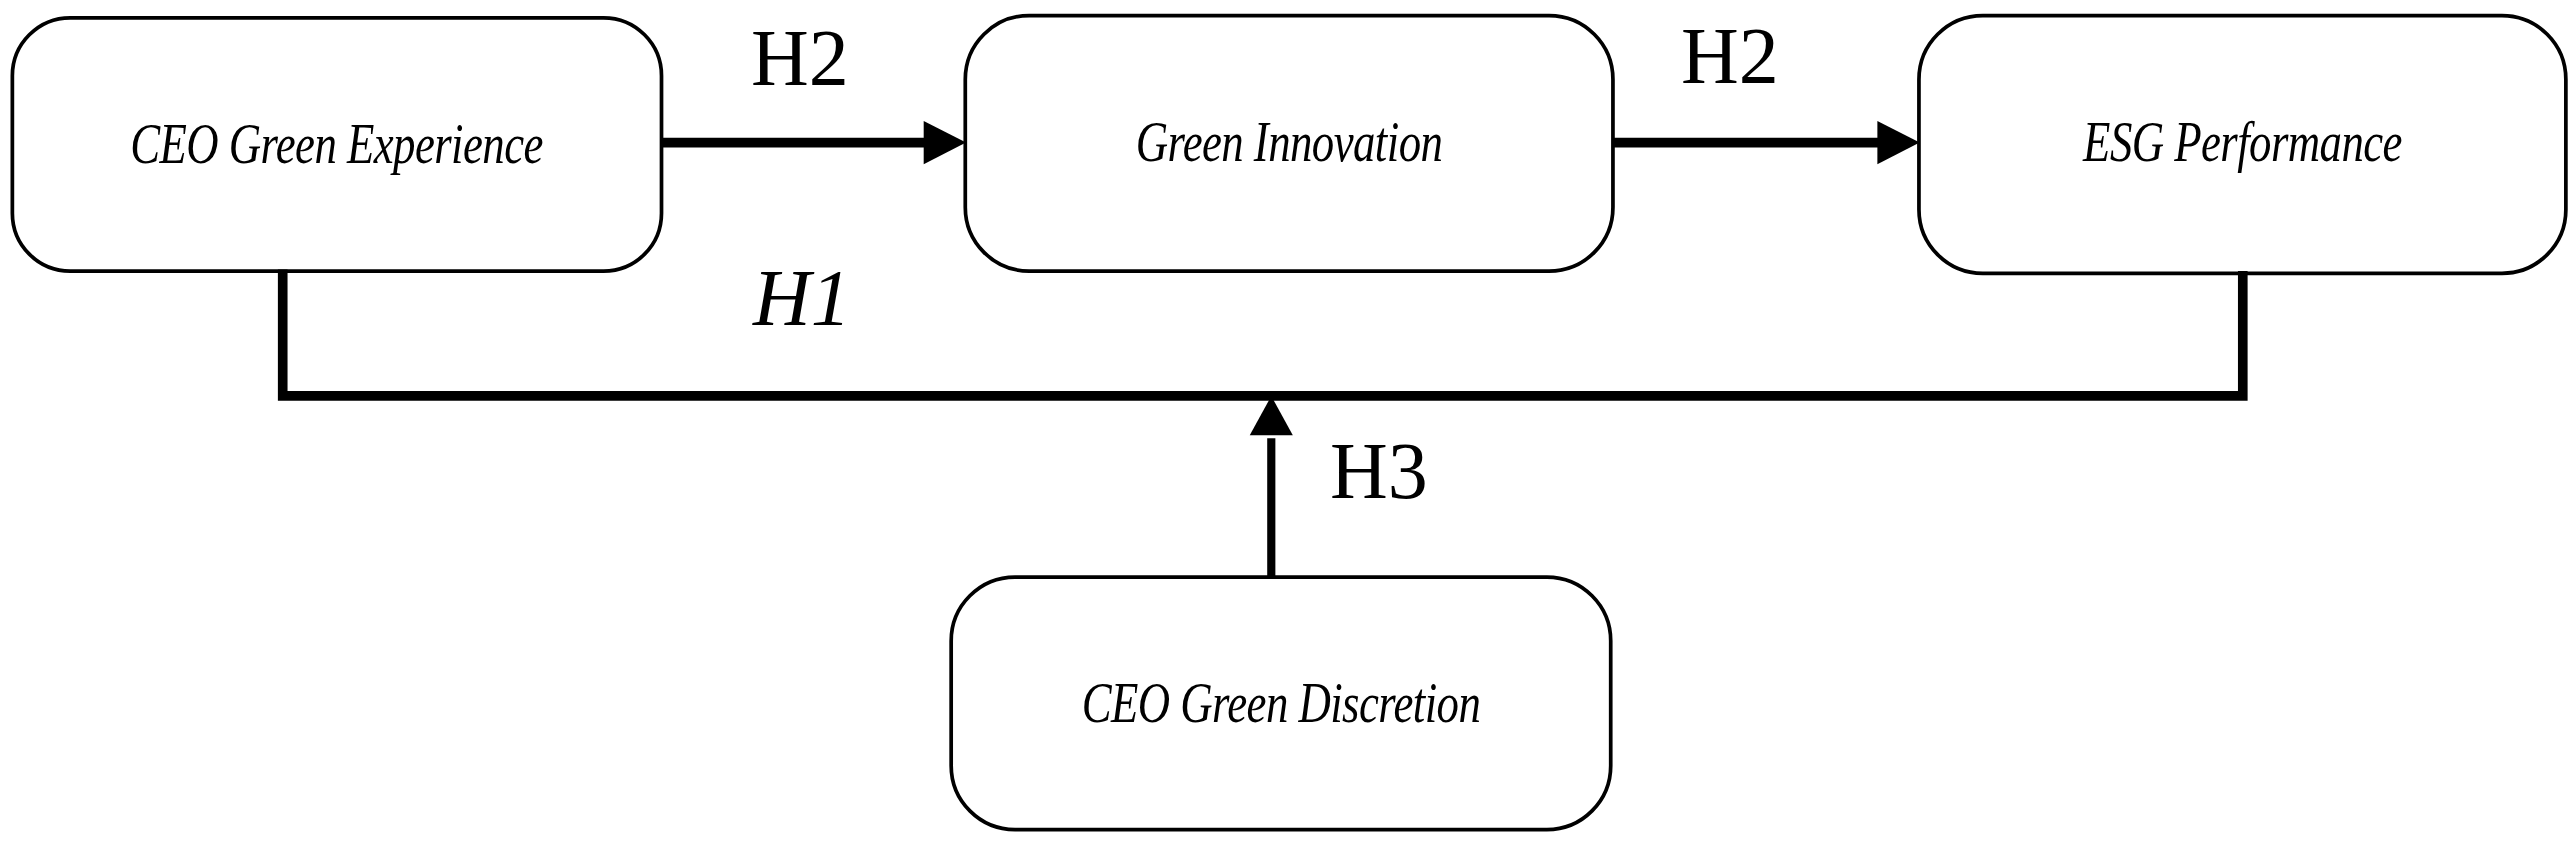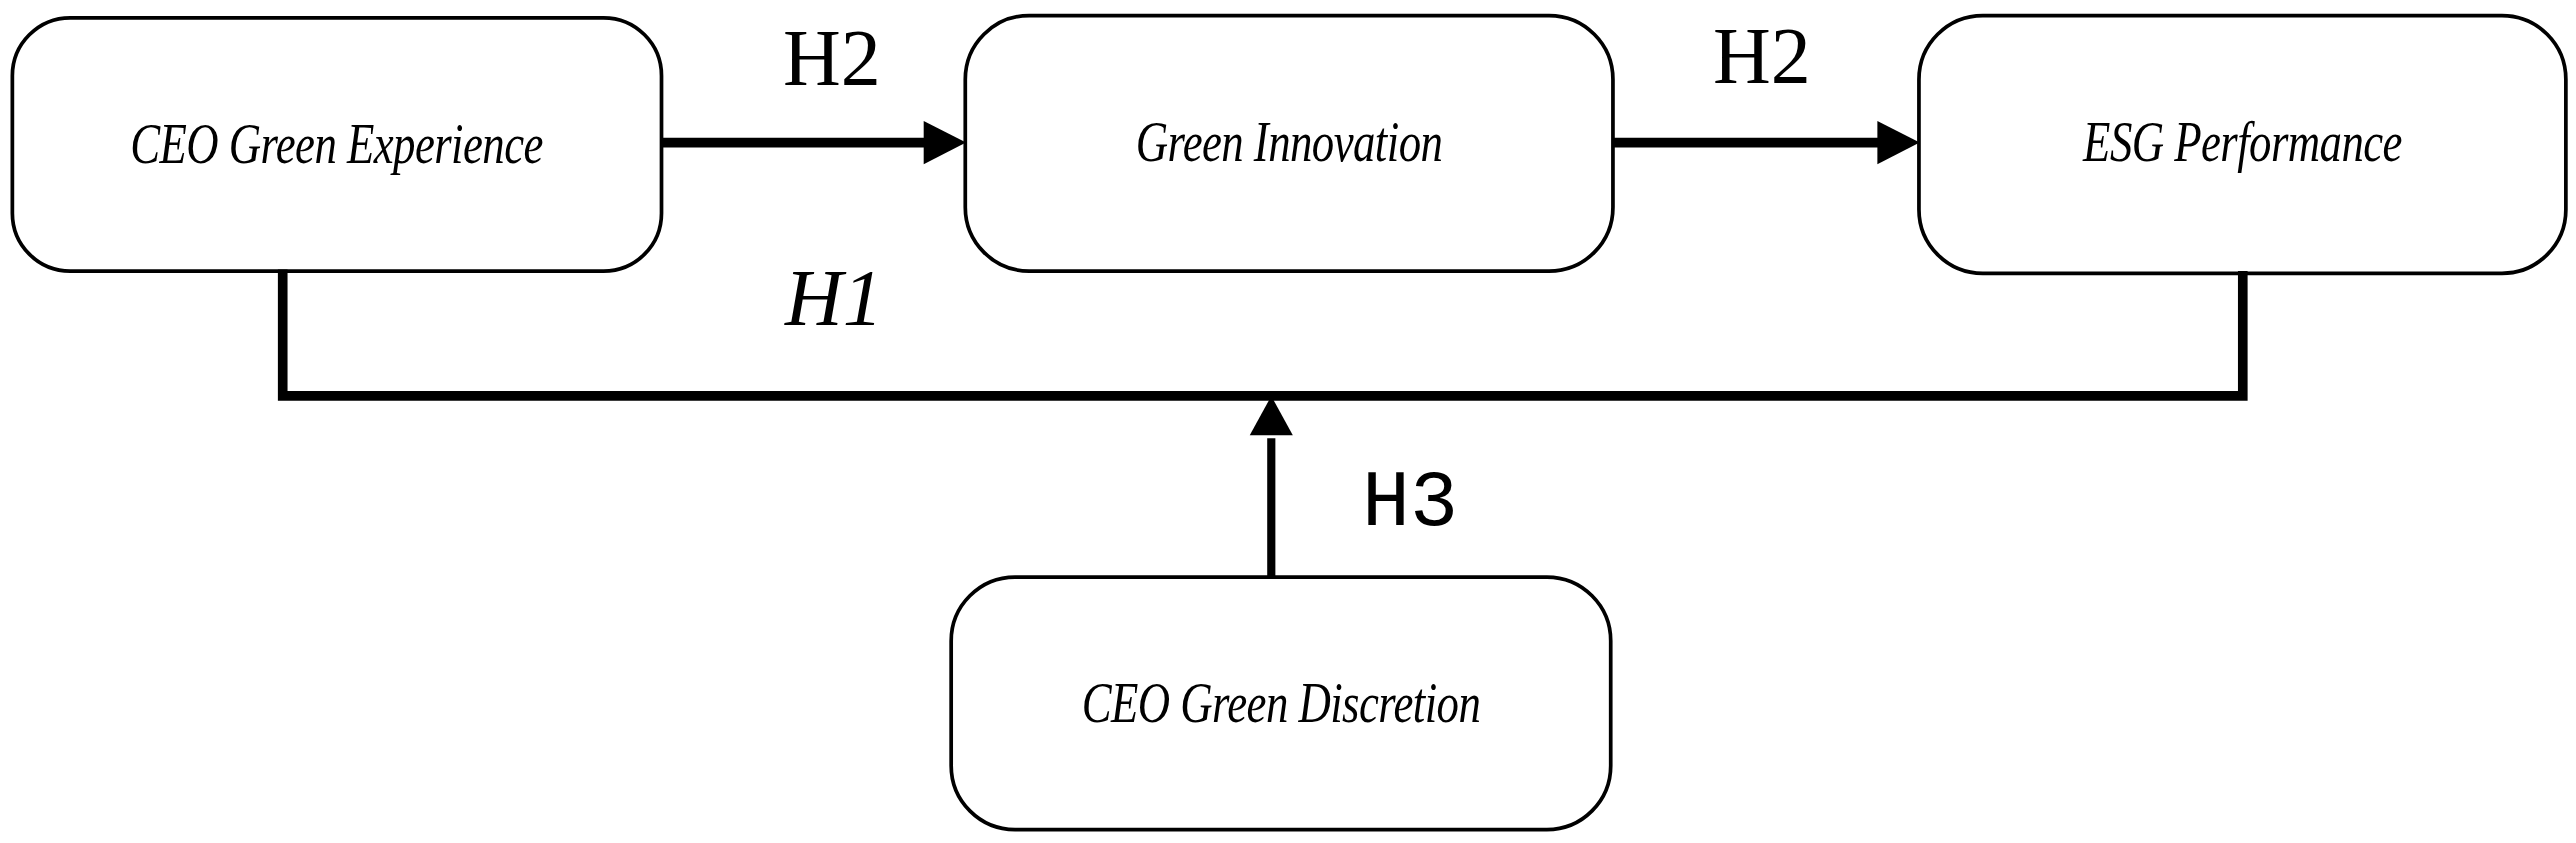--- a/index.html
+++ b/index.html
@@ -26,21 +26,20 @@
     transform-origin:center center;
   }
   .hyp-label{
     position:absolute;
     font-family:"Liberation Serif",serif;
     font-style:normal;
     font-size:80px;
     color:#000000;
     white-space:nowrap;
     line-height:1;
-    margin-left:32px;
   }
 </style>
 </head>
 <body>
 
 <div id="canvas">
 
   <svg viewBox="0 0 3467 1135" xmlns="http://www.w3.org/2000/svg">
 
     <rect x="16" y="24" width="874" height="341" rx="78" ry="78" fill="#ffffff" stroke="#000000" stroke-width="5"></rect>
@@ -79,16 +78,16 @@
   <div class="node-label" style="left:1919px; top:114px; width:647px;">ESG Performance</div>
 
   <div class="node-label" style="left:951px; top:675px; width:660px;">CEO Green Discretion</div>
 
   <div class="hyp-label" style="left:751px; top:18px;">H2</div>
 
   <div class="hyp-label" style="left:1681px; top:16.3px;">H2</div>
 
   <div class="hyp-label" style="left:753px; top:258px;font-style:italic;">H1</div>
 
-  <div class="hyp-label" style="left:1330px; top:464px;font-family:Liberation Mono, monospace;">H3</div>
+  <div class="hyp-label" style="left:1330px; top:431px;">H3</div>
 
 </div>
 
 
 </body></html>

